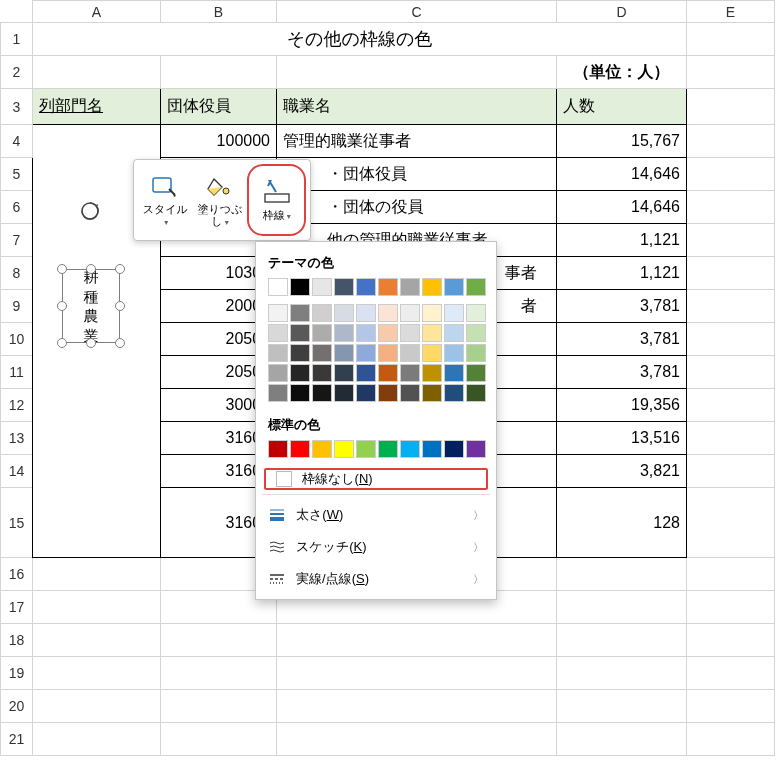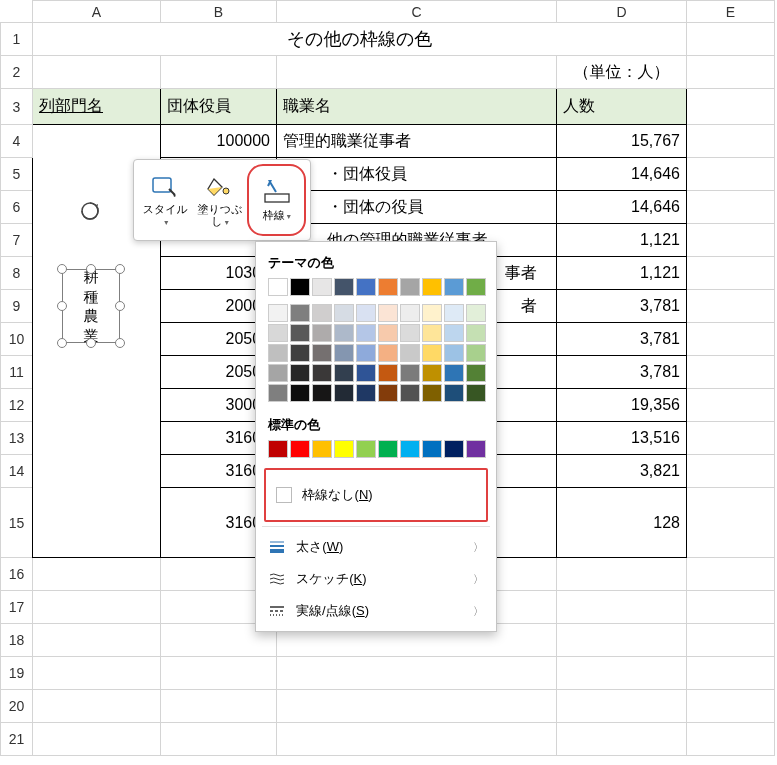--- a/index.html
+++ b/index.html
@@ -172,21 +172,21 @@
   .swatch {
     width: 20px; height: 18px;
     border: 1px solid #ccc;
     cursor: pointer;
   }
   .dd-row-highlight {
     margin: 2px 8px;
     border: 2px solid #e04040;
     border-radius: 2px;
   }
-  .dd-row-highlight .dd-item { padding: 16px 10px; }
+  .dd-row-highlight .dd-item { padding: 0 10px; }
   .no-border-sw {
     width: 16px; height: 16px;
     border: 1px solid #bbb;
     background: #fff;
   }
   .dd-sep { height: 1px; background: #e0e0e0; margin: 4px 6px; }
   .dd-more {
     display: flex;
     align-items: center;
     justify-content: space-between;
@@ -225,21 +225,21 @@
     <td class="rowhdr">1</td>
     <td class="cell center" colspan="4" style="font-size:18px;">その他の枠線の色</td>
     <td class="cell"></td>
   </tr>
 
   <tr class="h2">
     <td class="rowhdr">2</td>
     <td class="cell"></td>
     <td class="cell"></td>
     <td class="cell"></td>
-    <td class="cell center" style="font-size:16px;">（単位：人）</td>
+    <td class="cell center" style="font-size:16px;font-weight:bold;">（単位：人）</td>
     <td class="cell"></td>
   </tr>
 
   <tr class="h3">
     <td class="rowhdr">3</td>
     <td class="cell tb greenhdr" style="font-size:16px;text-decoration:underline;">列部門名</td>
     <td class="cell tb greenhdr" style="font-size:16px;">団体役員</td>
     <td class="cell tb greenhdr" style="font-size:16px;">職業名</td>
     <td class="cell tb greenhdr" style="font-size:16px;">人数</td>
     <td class="cell"></td>

